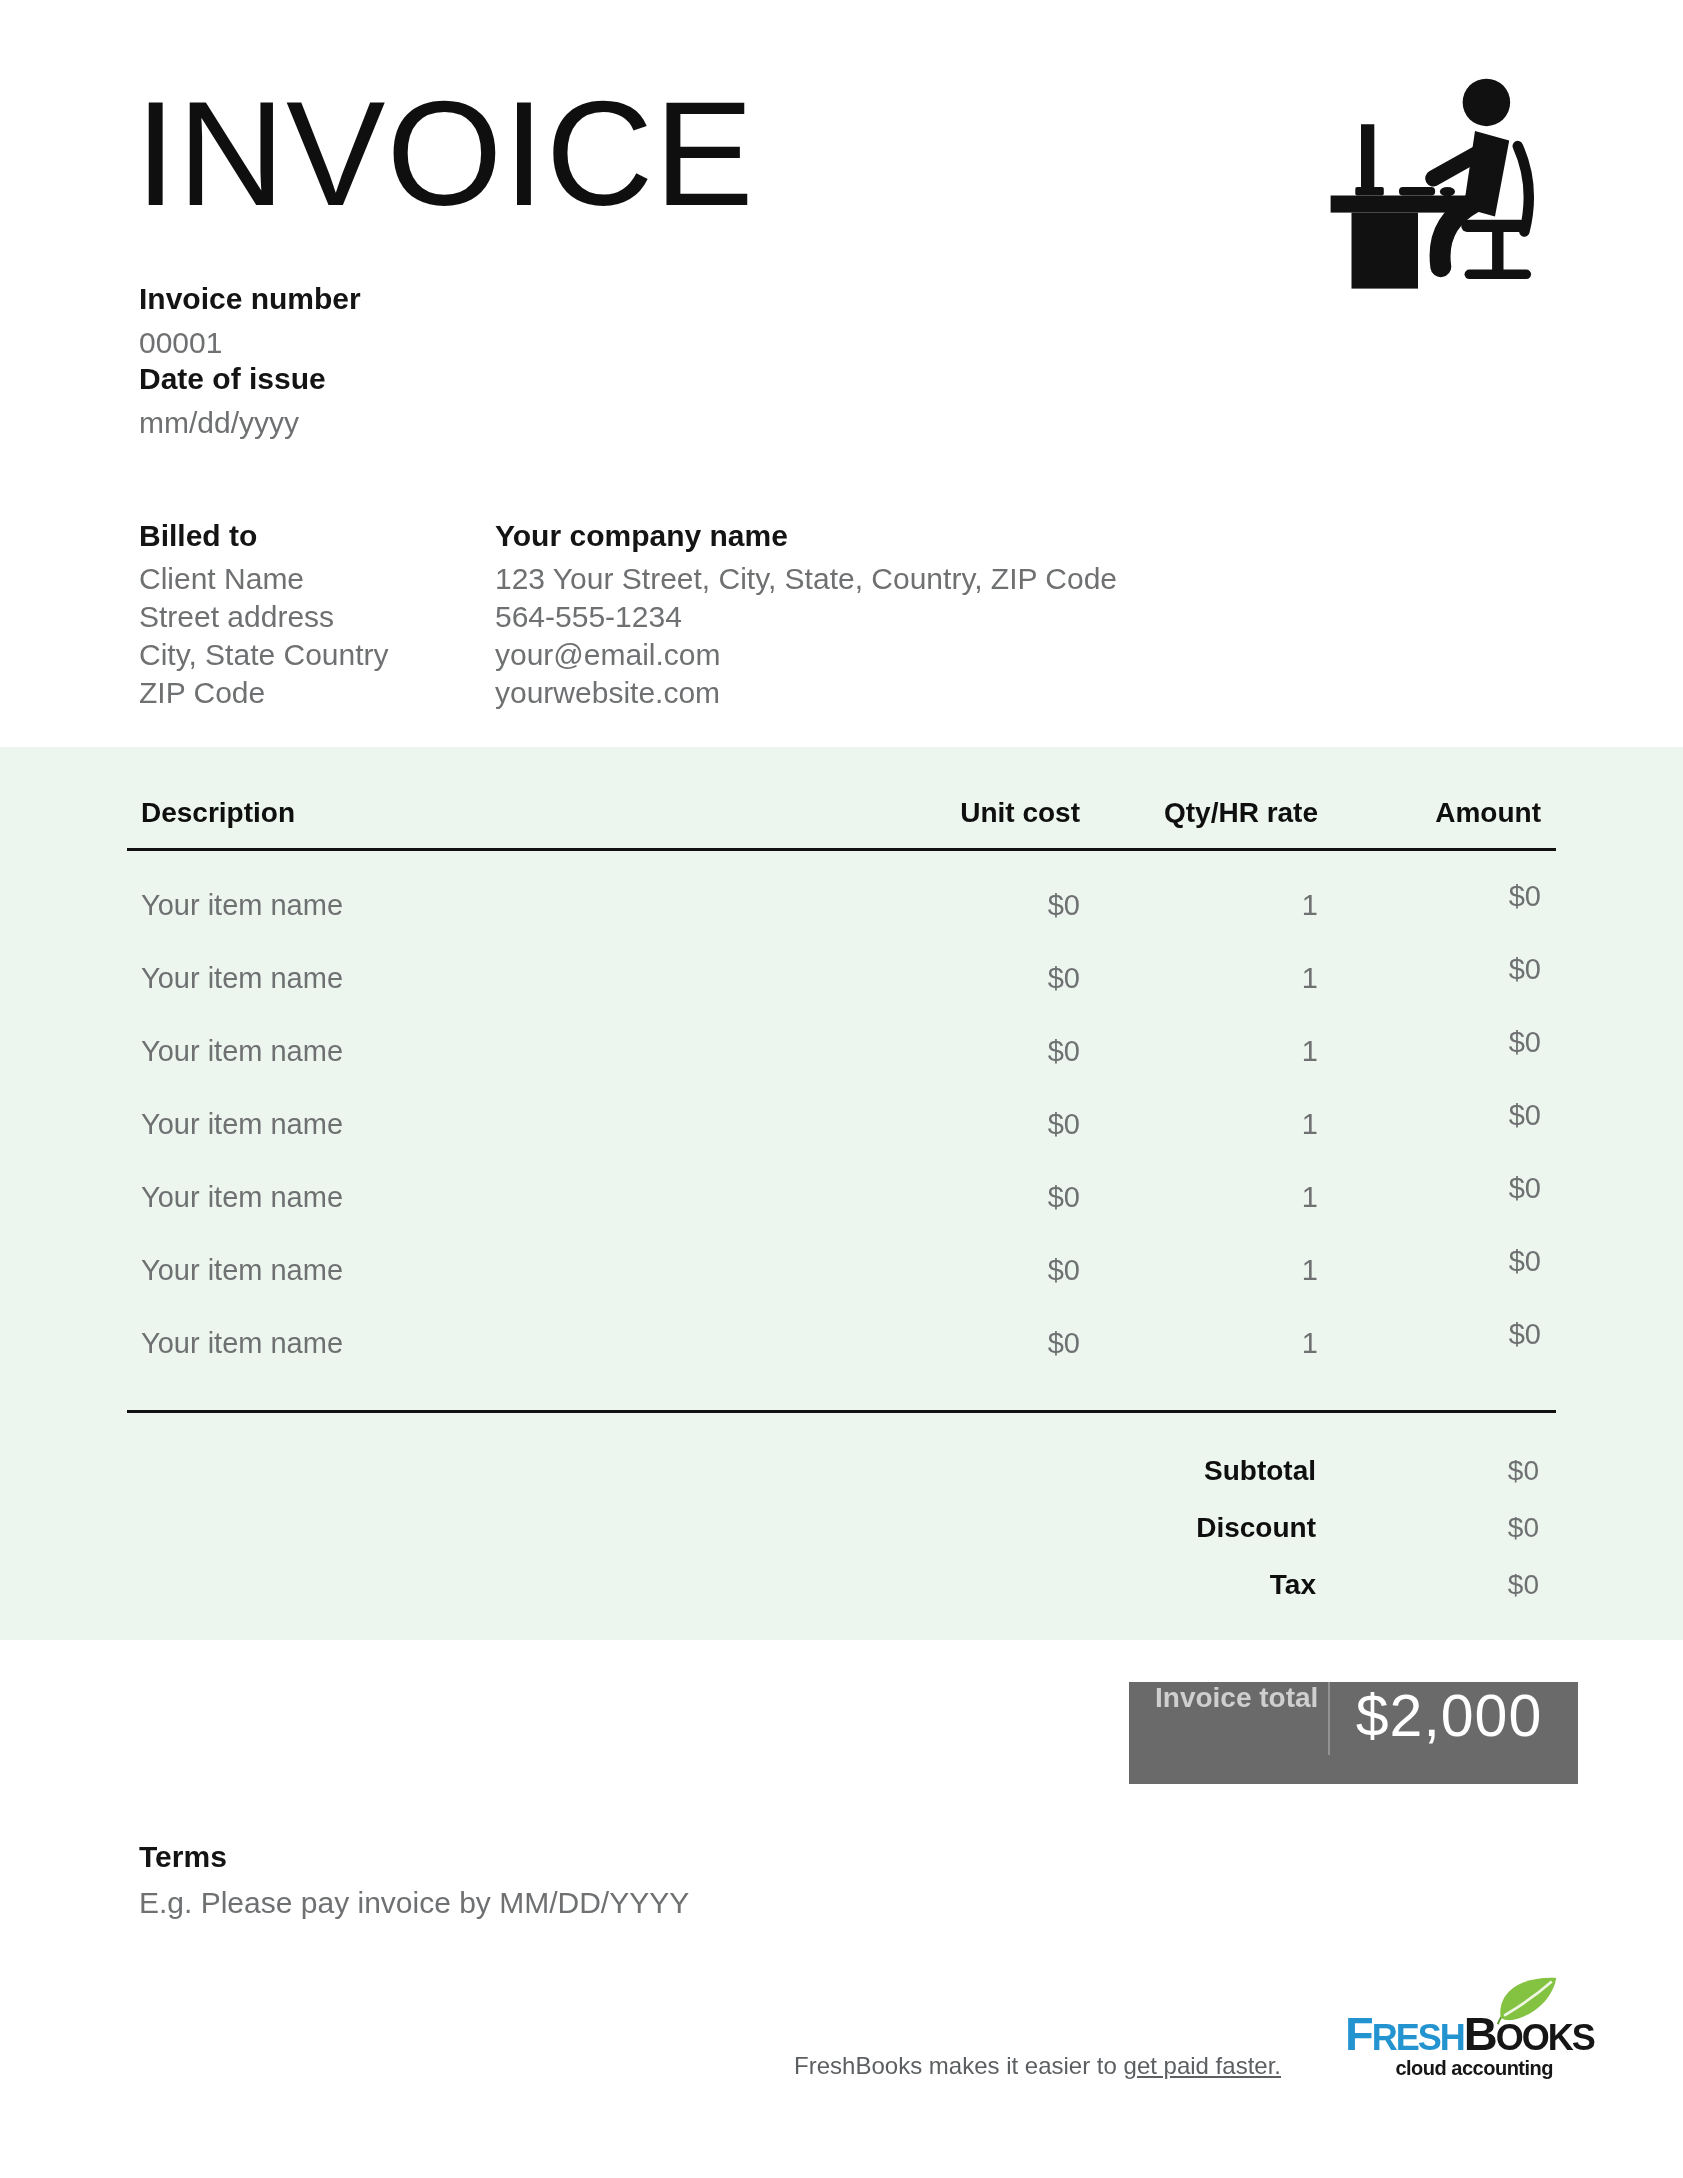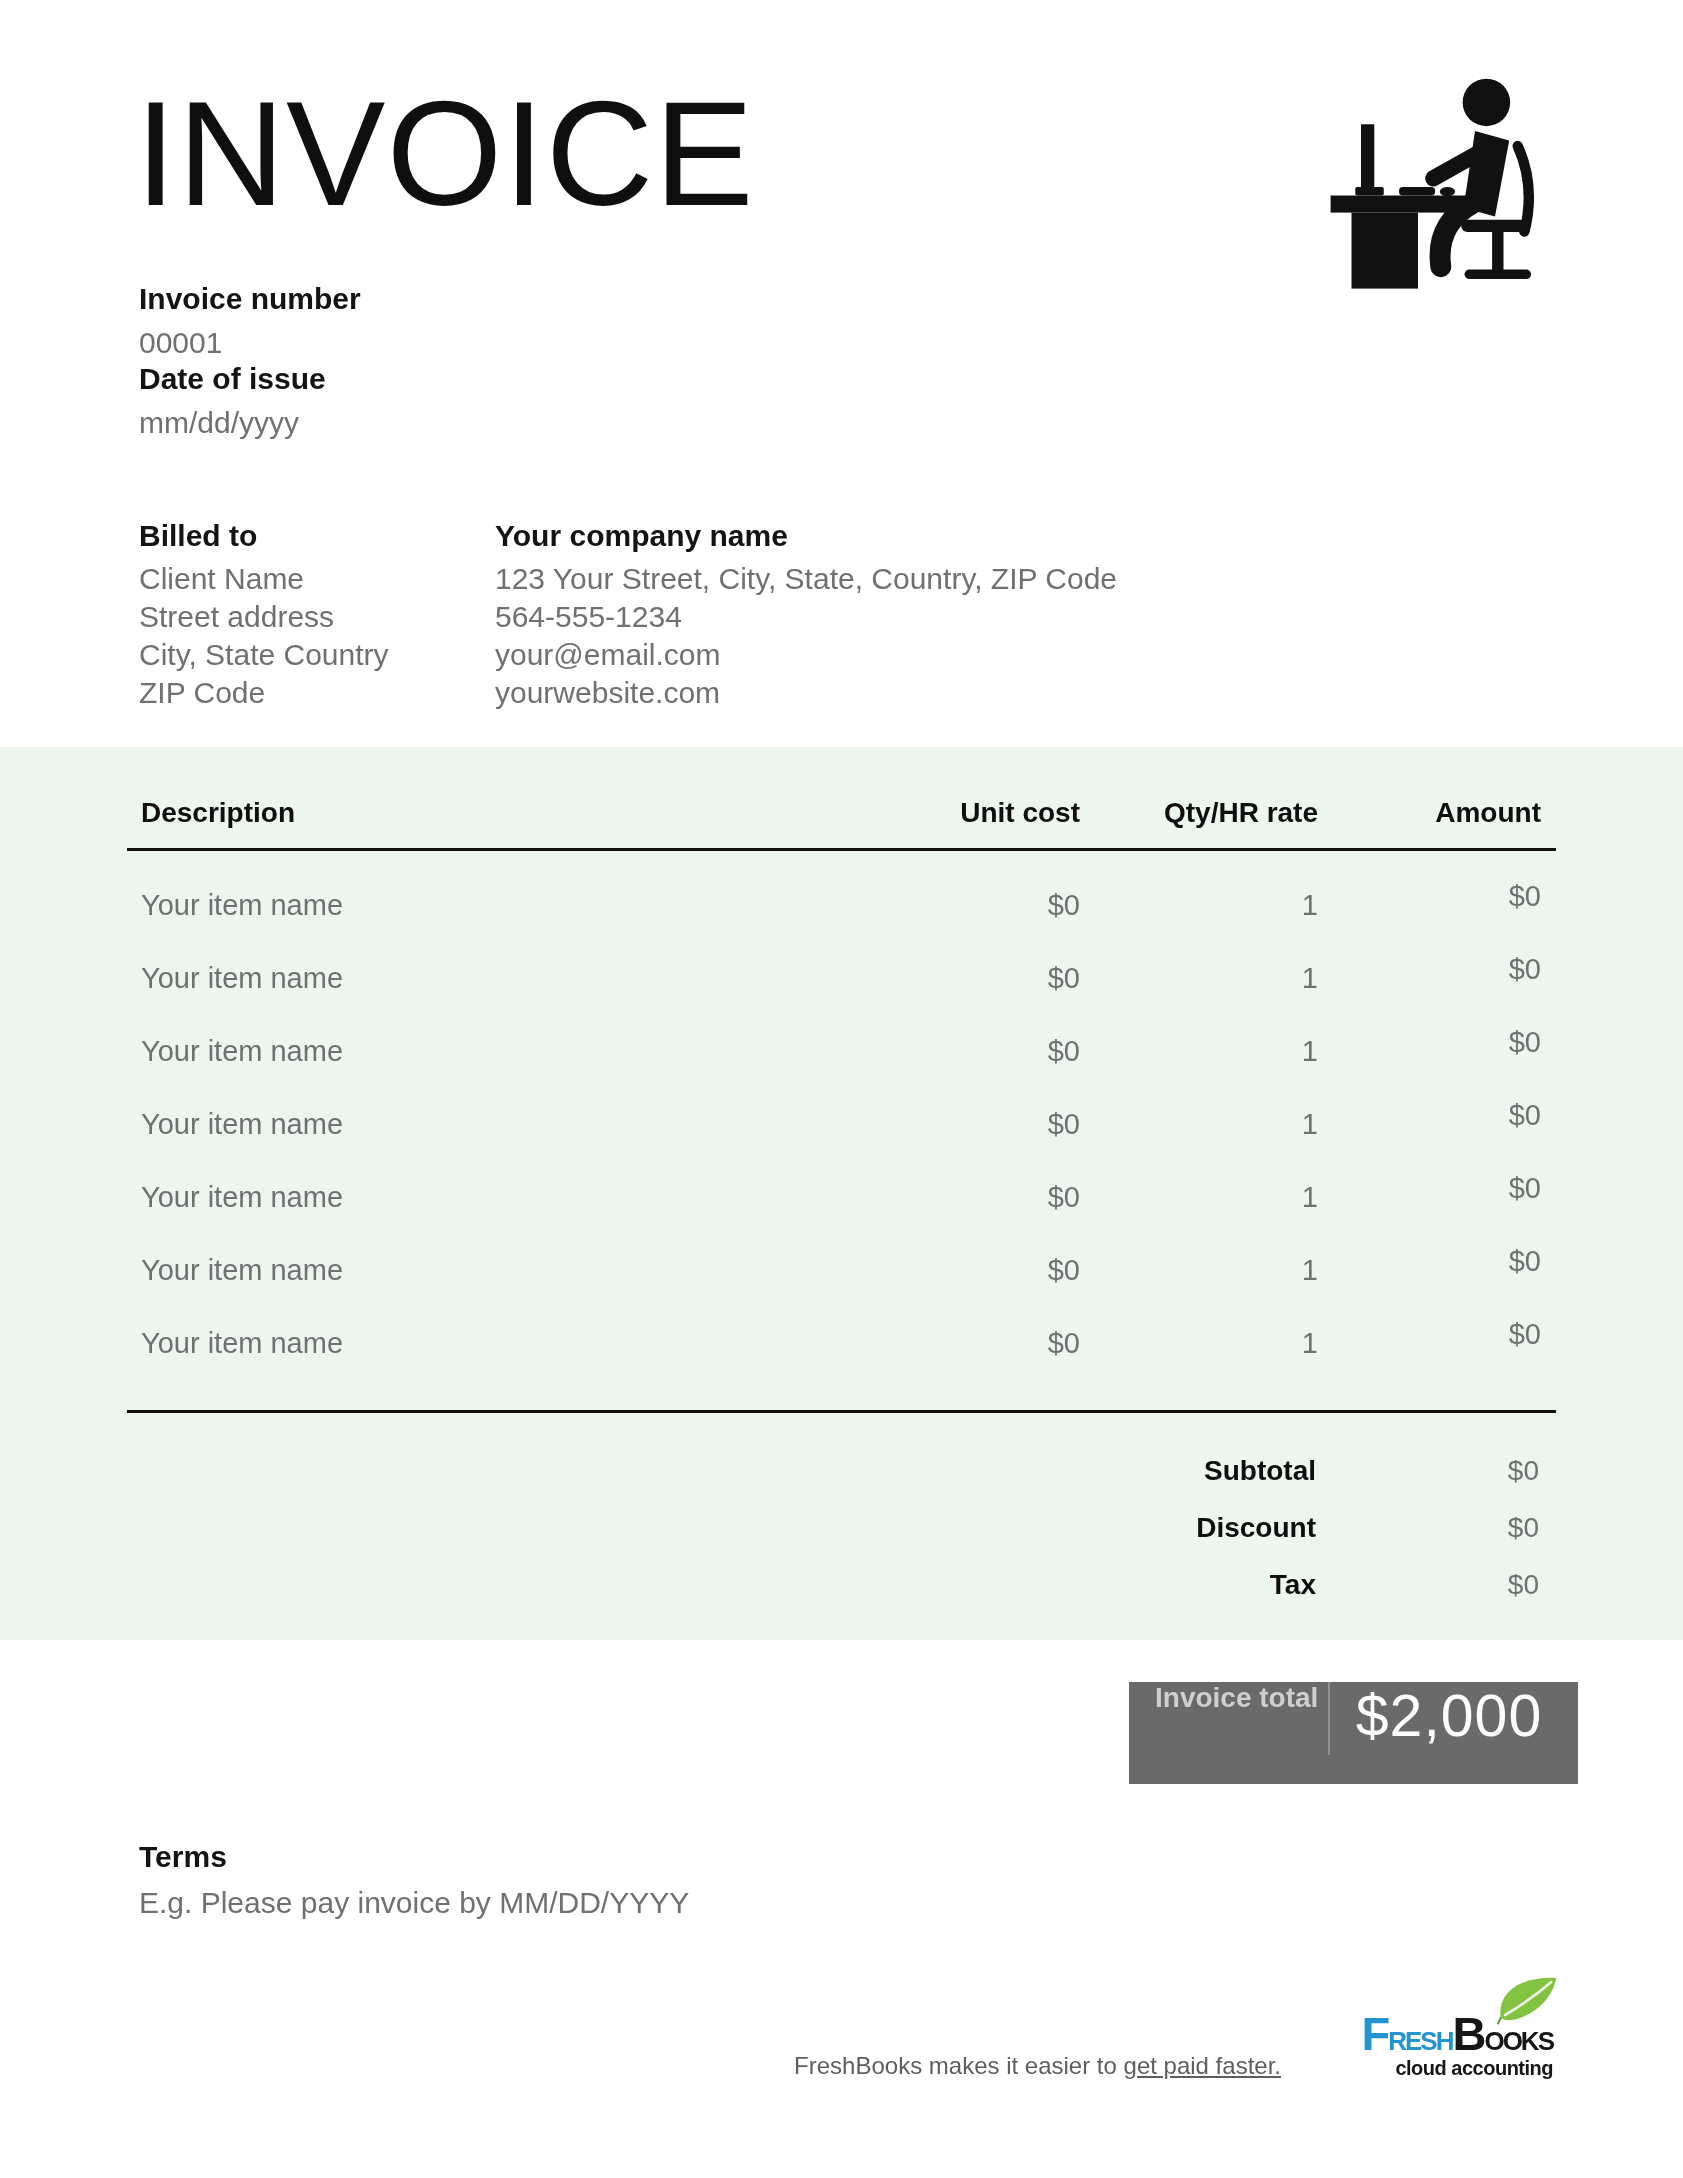--- a/index.html
+++ b/index.html
@@ -51,21 +51,21 @@
   .terms { margin:55px 0 0 139px; }
   .terms-text { font-size:30px; color:#6e7072; line-height:40px; margin-top:8px; }
 
   
   .footer { position:absolute; top:1970px; right:130px; display:flex; align-items:flex-end;gap:24px; }
   .footer-text { margin-top:48px; font-size:24px; color:#5c5f61; white-space:nowrap; }
   .footer-link { color:#5c5f61; text-decoration:underline; cursor:pointer; }
   .fb-logo { position:relative; margin-left:40px; padding-top:40px; width:208px; }
   .fb-words { white-space:nowrap; letter-spacing:-2px; font-weight:bold; line-height:1; text-align:right; }
   .fb-cap { font-size:47px; }
-  .fb-rest { font-size:26px; }
+  .fb-rest { font-size:36px; }
   .fb-fresh { color:#2494d1; }
   .fb-books { color:#161616; }
   .fb-leaf { position:absolute; top:4px; right:-6px; width:63px; height:51px; }
   .fb-tagline { font-size:20px; font-weight:bold; color:#161616; text-align:right; letter-spacing:-0.5px; margin-top:0px; }
 </style>
 </head>
 <body>
 
 <div class="page">
 

